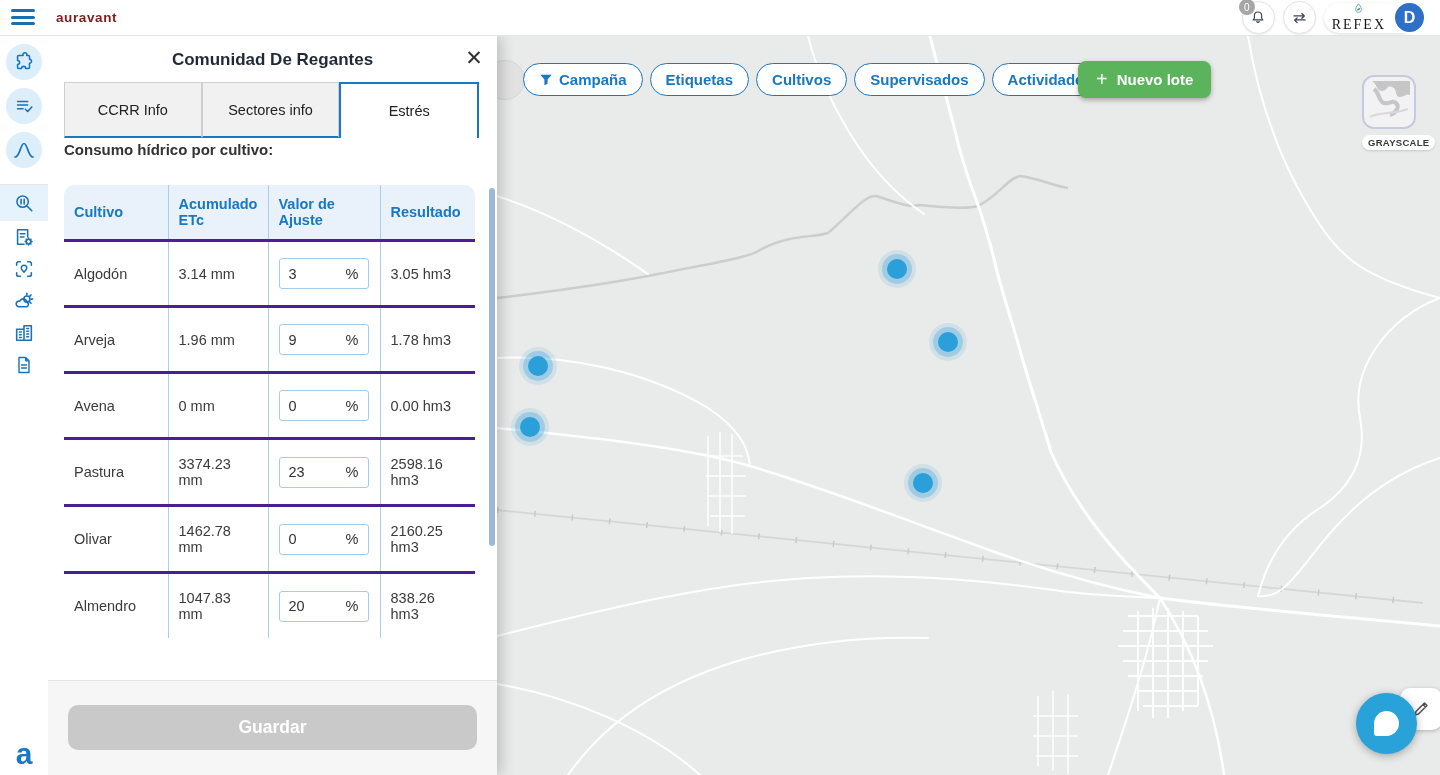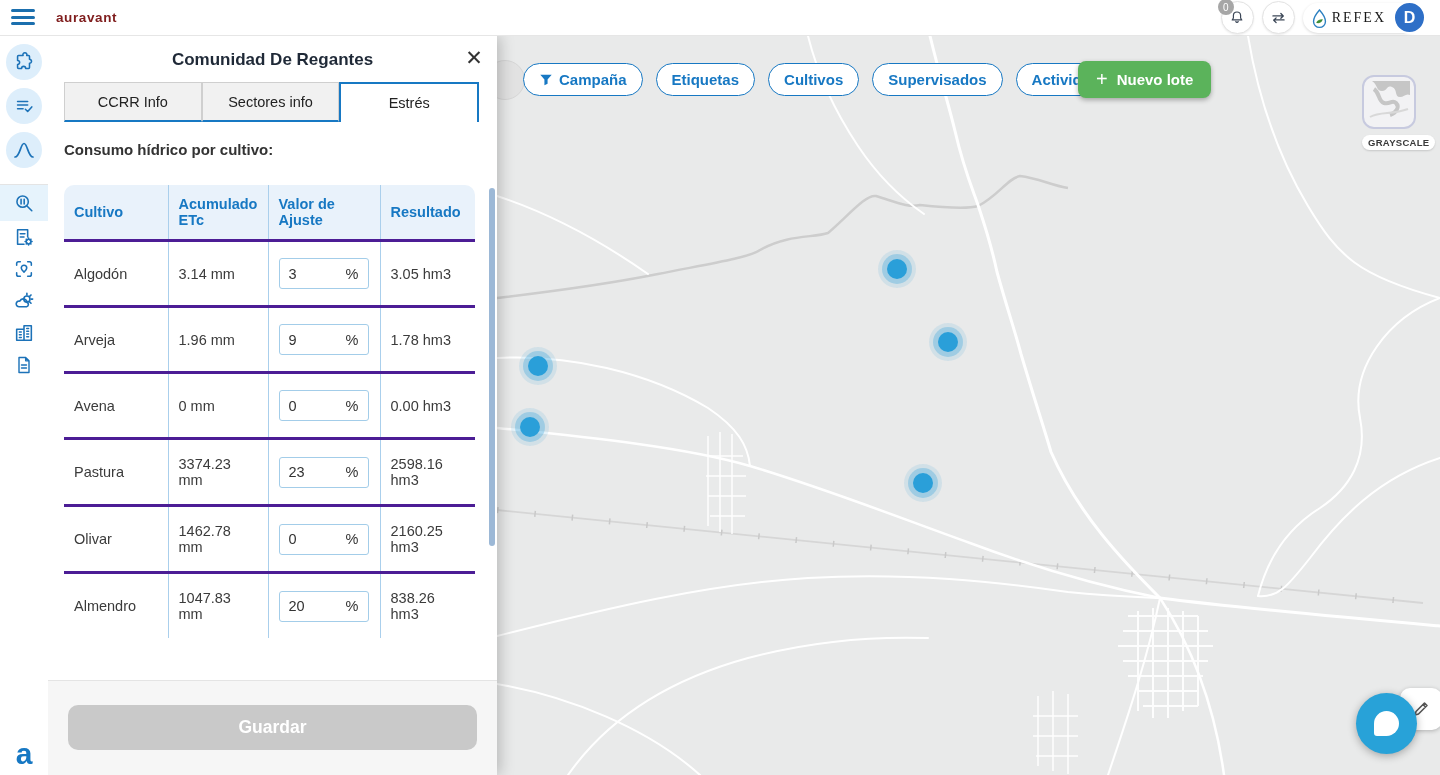--- a/index.html
+++ b/index.html
@@ -16,21 +16,21 @@
   .tb-right { position:absolute; right:20px; top:1px; display:flex; align-items:center; gap:8px; }
   .circ-btn { position:relative; width:33px; height:33px; border-radius:50%; background:#fff;
     border:1px solid #e3e3e3; box-shadow:0 1px 2px rgba(0,0,0,.08); display:flex;
     align-items:center; justify-content:center; }
   .badge { position:absolute; left:-4px; top:-3px; width:16px; height:16px; border-radius:50%;
     background:#a6a6a6; color:#fff; font-size:10px; display:flex; align-items:center;
     justify-content:center; }
   .refex-wrap { position:relative; height:33px; }
   .refex-pill { height:30px; margin-top:2px; background:#fff; border-radius:16px;
     box-shadow:0 1px 3px rgba(0,0,0,.15); display:flex; align-items:center;
-    padding:0 34px 0 8px; gap:4px; }
+    padding:0 34px 0 8px; gap:4px;flex-direction:column; }
   .refex-txt { font-family:"Liberation Serif", serif; font-size:14px; letter-spacing:2px; color:#181818; }
   .avatar { position:absolute; right:-6px; top:0; width:33px; height:33px; border-radius:50%;
     background:#2e6fc7; color:#fff; font-weight:bold; font-size:16px; display:flex;
     align-items:center; justify-content:center; border:2px solid #fff; }
 
   
   .sidebar { position:absolute; left:0; top:36px; width:48px; height:739px; background:#fff;
     z-index:60; display:flex; flex-direction:column; align-items:center; }
   .sb-circle { width:36px; height:36px; border-radius:50%; background:#ddeefb; display:flex;
     align-items:center; justify-content:center; margin-top:8px; cursor:pointer; }
@@ -41,21 +41,21 @@
   .sb-logo { position:absolute; bottom:4px; left:0; width:48px; text-align:center;
     font-size:30px; font-weight:bold; color:#1778c3; cursor:pointer; }
   .icon-stroke { stroke:#1c72b8; fill:none; stroke-width:1.7; stroke-linecap:round; stroke-linejoin:round; }
 
   
   .map { position:absolute; left:48px; top:36px; width:1392px; height:739px; background:#e9eaea;
     overflow:hidden; z-index:1; }
   .map svg.roads { position:absolute; left:0; top:0; }
   .hidden-ctrl { position:absolute; left:437px; top:24px; width:40px; height:40px;
     border-radius:50%; background:#e2e2e2; border:1px solid #d6d6d6; }
-  .chips { position:absolute; left:475px; top:27px; display:flex; gap:13px; z-index:3; }
+  .chips { position:absolute; left:475px; top:27px; display:flex; gap:7px; z-index:3; }
   .chip { height:33px; background:#fff; border:1.6px solid #1778c3; border-radius:17px;
     color:#1778c3; font-weight:bold; font-size:15px; display:flex; align-items:center;
     gap:6px; padding:0 15px; cursor:pointer; white-space:nowrap; }
   .new-lot { position:absolute; left:1030px; top:25px; height:37px; background:#5bb35b;
     border:none; border-radius:8px; color:#fff; font-weight:bold; font-size:15px;
     display:flex; align-items:center; gap:9px; padding:0 18px;
     box-shadow:0 2px 5px rgba(0,0,0,.3); cursor:pointer; z-index:3;
     font-family:"Liberation Sans", sans-serif; }
   .new-lot .plus { font-size:20px; font-weight:normal; }
   .style-ctrl { position:absolute; left:1314px; top:39px; width:54px; text-align:center; z-index:3; cursor:pointer; }
@@ -75,21 +75,21 @@
     display:flex; align-items:center; justify-content:center; z-index:4; cursor:pointer; }
   .chat-glyph { width:25px; height:25px; background:#fff; border-radius:50% 50% 50% 3px; }
 
   
   .panel { position:absolute; left:48px; top:36px; width:449px; height:739px; background:#fff;
     z-index:50; box-shadow:3px 0 14px rgba(0,0,0,.22); }
   .panel-title { position:absolute; top:14px; left:0; width:100%; text-align:center;
     font-size:17px; font-weight:bold; color:#1f2937; }
   .panel-close { position:absolute; top:11px; right:12px; width:22px; height:22px;
     font-size:21px; color:#333; line-height:22px; text-align:center; cursor:pointer; }
-  .tabs { position:absolute; top:46px; left:16px; width:415px; height:40px; display:flex; }
+  .tabs { position:absolute; top:46px; left:16px; width:415px; height:56px; display:flex; }
   .tab { flex:1; display:flex; align-items:center; justify-content:center; font-size:14.5px;
     color:#222; background:#f1f1f1; border:1px solid #cfcfcf; border-bottom:2px solid #1778c3;
     cursor:pointer; }
   .tab.active { background:#fff; border:2px solid #1778c3; border-bottom:none;text-align:center; }
   .section-title { position:absolute; top:105px; left:16px; font-size:15px; font-weight:bold; color:#333; }
   .table-wrap { position:absolute; top:149px; left:16px; width:411px; height:495px;
     overflow:hidden; border-radius:10px 10px 0 0; }
   table.crops { width:411px; border-collapse:collapse; table-layout:fixed; }
   table.crops col.c1{width:104px;} table.crops col.c2{width:100px;}
   table.crops col.c3{width:112px;} table.crops col.c4{width:95px;}

